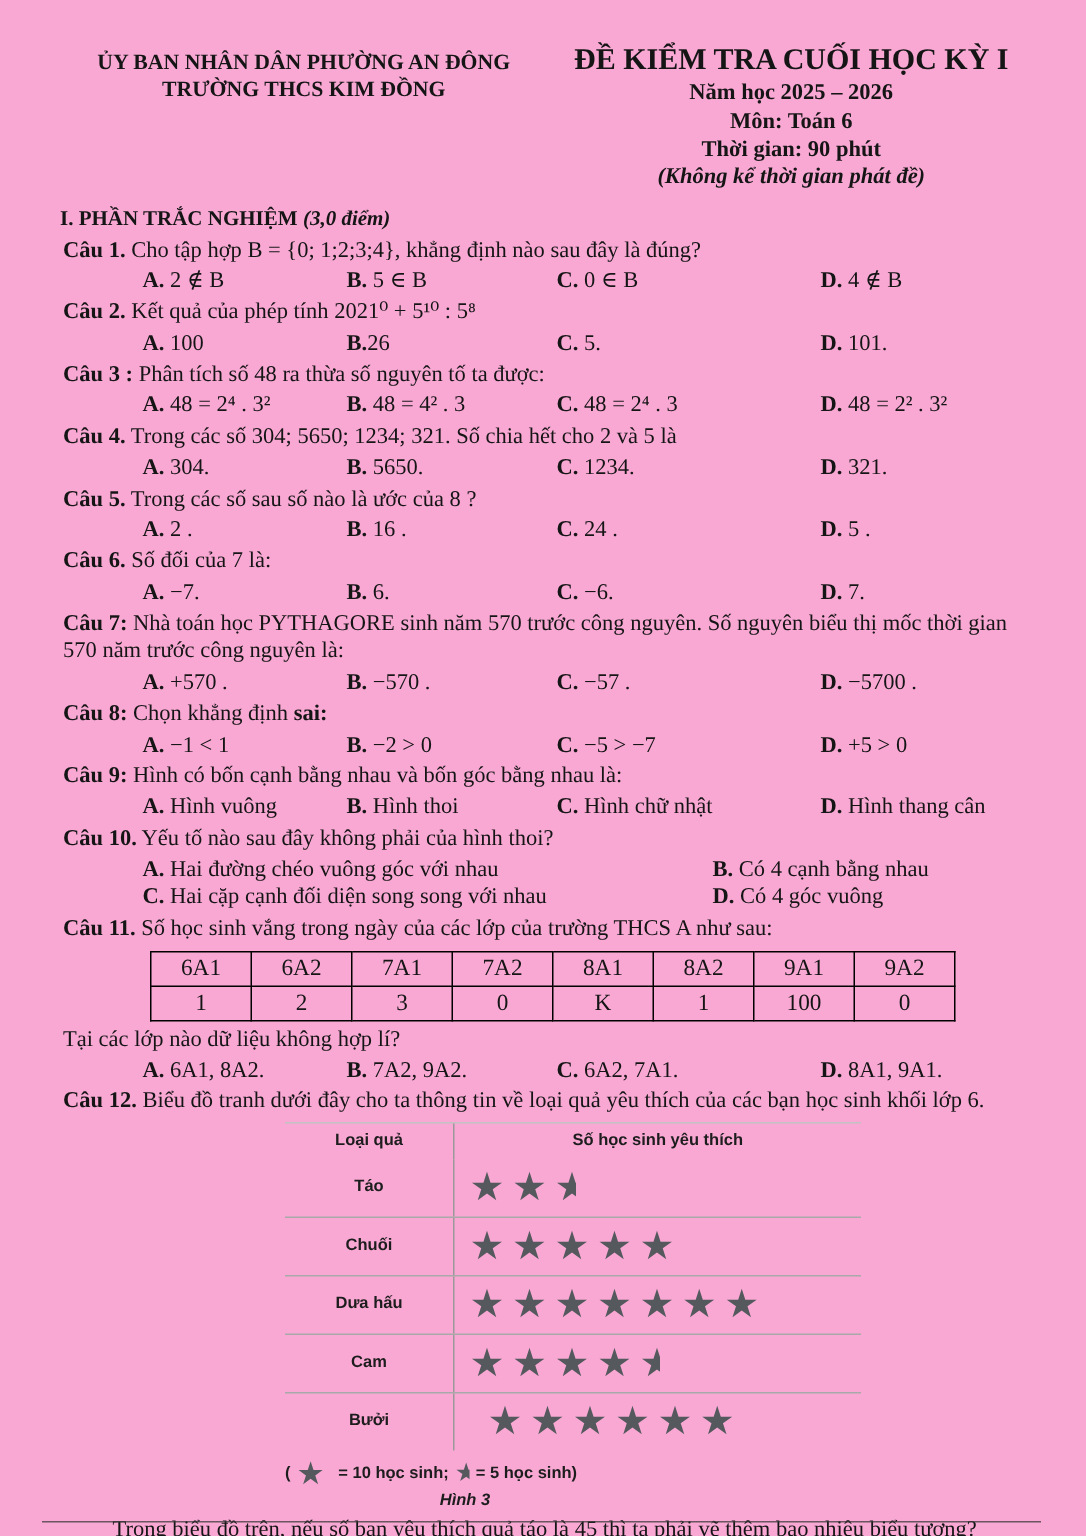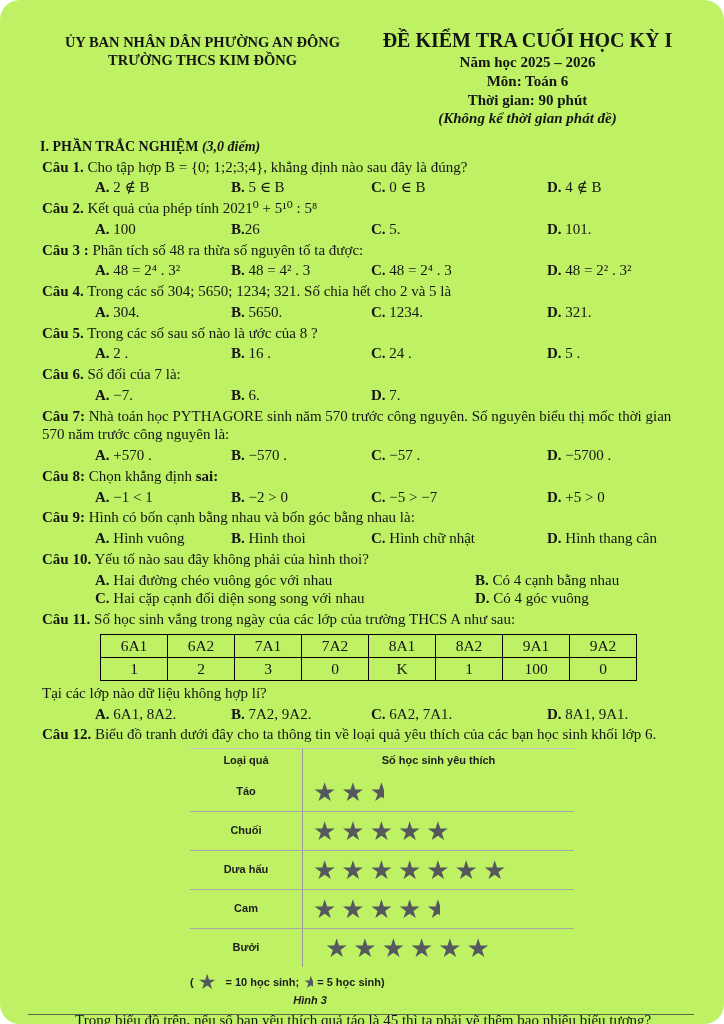--- a/index.html
+++ b/index.html
@@ -1,25 +1,24 @@
 <!DOCTYPE html>
 <html><head>
 <meta charset="utf-8">
 <style>
   html,body { margin:0; padding:0; background:#ffffff; }
   .page {
     position:relative;
     width:724px; height:1024px;
     box-sizing:border-box;
     padding:28px 34px 0 40px;
-    background:#bef264;
+    background:#f9a8d4;
     font-family:"Liberation Serif","DejaVu Serif",serif;
     font-size:15px; line-height:1.25; color:#151515;
     overflow:hidden;
-    border-radius:20px;
   }
   b { font-weight:bold; }
   .it { font-style:italic; }
 
   
   .head { display:flex; }
   .head-left { width:50%; text-align:center; font-weight:bold; font-size:14.5px; padding-top:5px; }
   .head-right { width:50%; text-align:center; font-weight:bold; font-size:15px; }
   .head-right .big { font-size:20px; }
   .head-right .note { font-style:italic; }
@@ -154,20 +153,21 @@
       <span class="opt"><b>D.</b> <span>5 .</span></span>
     </div>
   </div>
 
   <div class="q">
     <p class="stem"><b>Câu 6.</b>
       <span>Số đối của 7 là:</span></p>
     <div class="opts">
       <span class="opt"><b>A.</b> <span>−7.</span></span>
       <span class="opt"><b>B.</b> <span>6.</span></span>
+      <span class="opt"><b>C.</b> <span>−6.</span></span>
       <span class="opt"><b>D.</b> <span>7.</span></span>
     </div>
   </div>
 
   <div class="q">
     <p class="stem"><b>Câu 7:</b>
       <span>Nhà toán học PYTHAGORE sinh năm 570 trước công nguyên. Số nguyên biểu thị mốc thời gian 570 năm trước công nguyên là:</span></p>
     <div class="opts">
       <span class="opt"><b>A.</b> <span>+570 .</span></span>
       <span class="opt"><b>B.</b> <span>−570 .</span></span>

